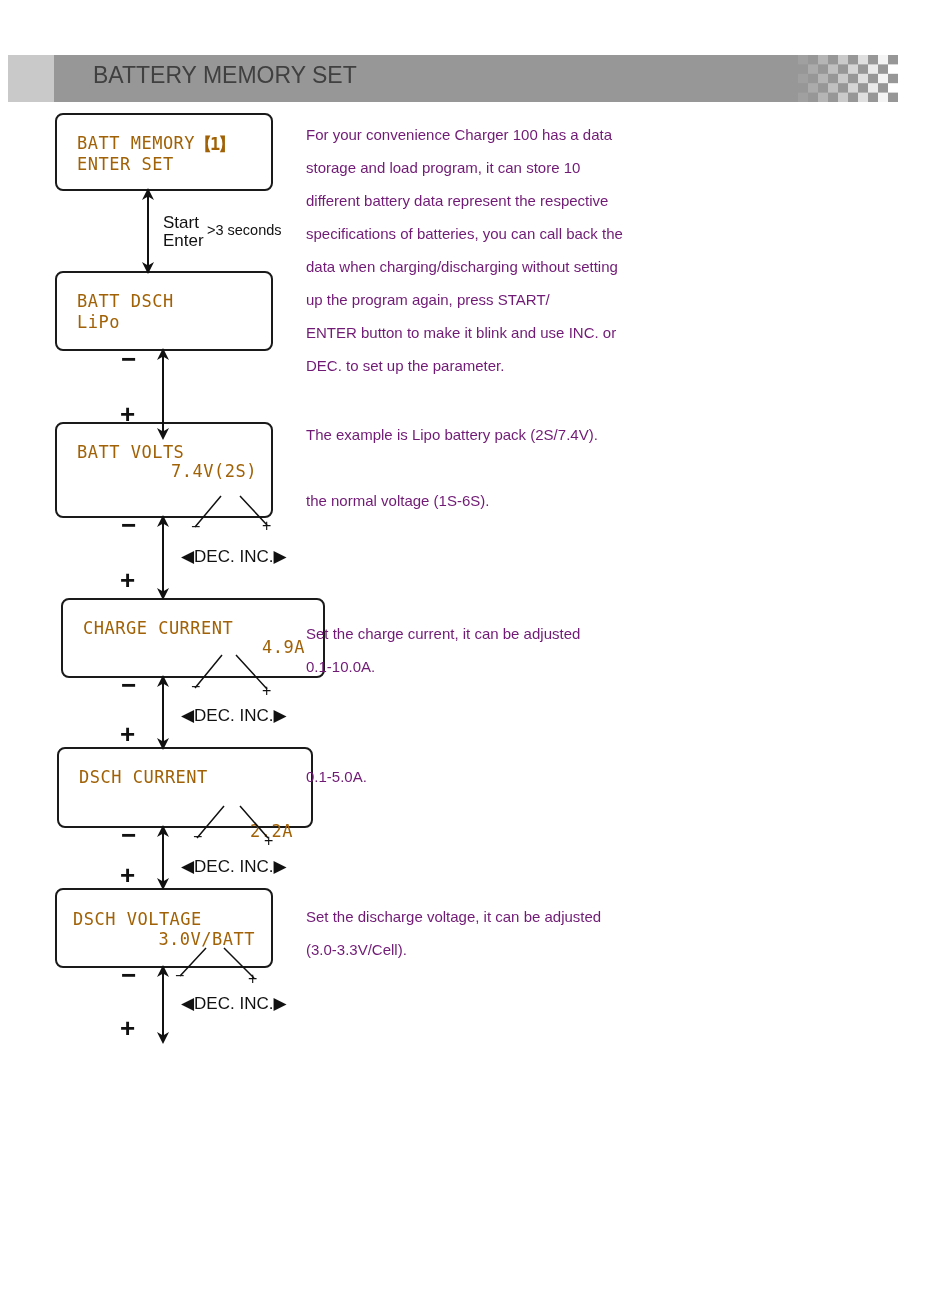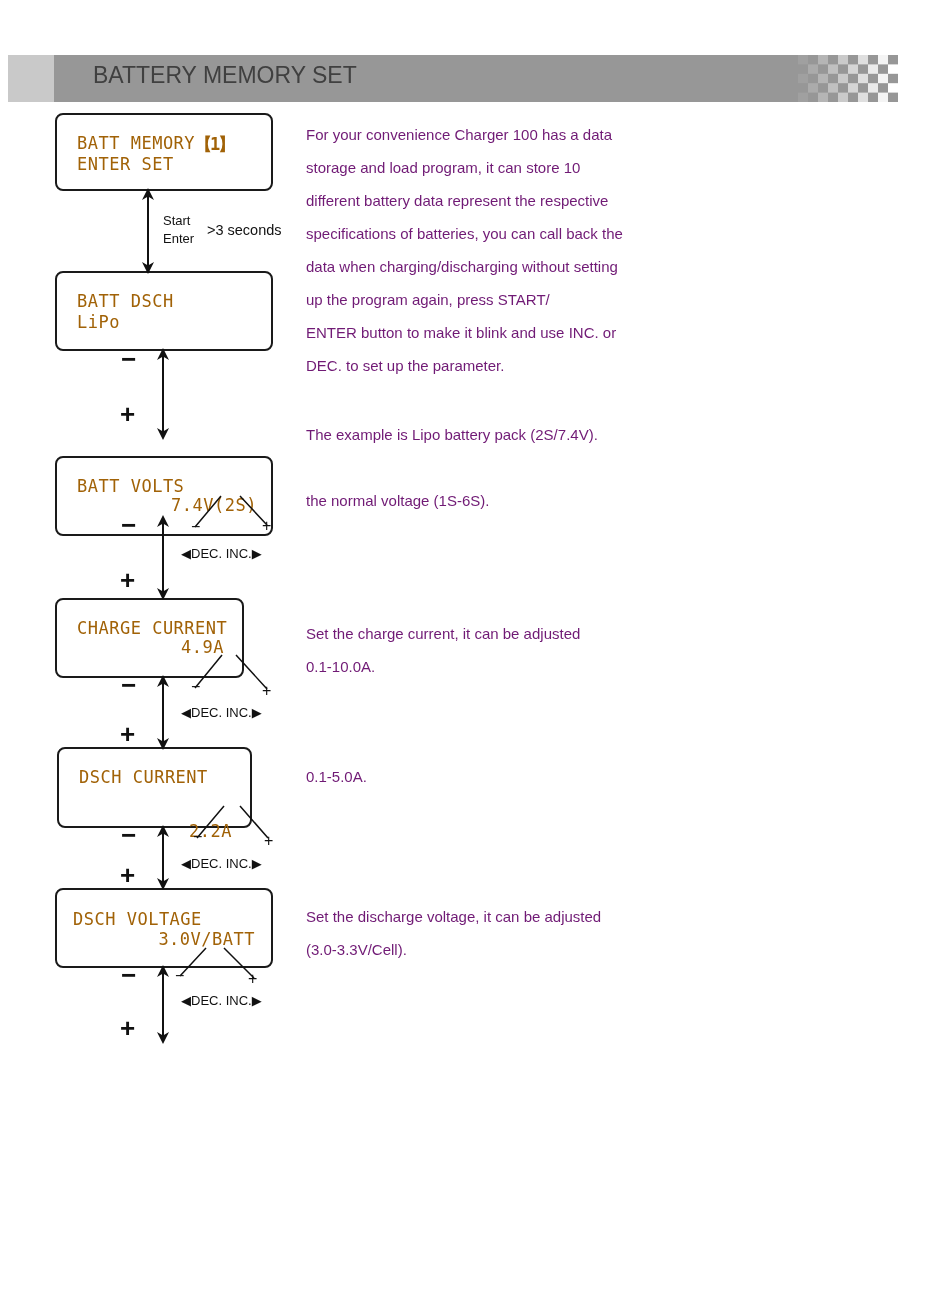--- a/index.html
+++ b/index.html
@@ -6,21 +6,21 @@
   body { width:950px; height:1298px; position:relative; overflow:hidden;
          font-family:"Liberation Sans", sans-serif; color:#1a1a1a; }
   .banner { position:absolute; left:8px; top:55px; width:890px; height:47px; background:#979797; }
   .banner-left { position:absolute; left:0; top:0; width:46px; height:47px; background:#c9c9c9; }
   .banner-title { position:absolute; left:57px; top:7px; font-size:23px; color:#404040; letter-spacing:0px; white-space:nowrap;margin-left:28px; }
   .checker { position:absolute; right:0; top:0; width:100px; height:47px; }
   .lcd { position:absolute; border:2px solid #1a1a1a; border-radius:8px; background:#fff; box-sizing:border-box; }
   .lcd .l1, .lcd .l2 { position:absolute; font-family:"DejaVu Sans Mono", monospace; font-size:17px; color:#a16207; white-space:nowrap; letter-spacing:0.5px; }
   .txt { position:absolute; left:306px; font-size:15px; line-height:33px; color:#701a75; white-space:nowrap; }
   .sym { position:absolute; font-size:26px; font-weight:bold; color:#111; line-height:1; }
-  .small { position:absolute; font-size:13px; color:#111; white-space:nowrap; }
+  .small { position:absolute; font-size:17px; color:#111; white-space:nowrap; }
   svg.over { position:absolute; left:0; top:0; pointer-events:none; }
 </style>
 </head>
 <body>
 
 <div class="banner">
   <div class="banner-left"></div>
   <div class="banner-title">BATTERY MEMORY SET</div>
   <svg class="checker" width="100" height="47" viewBox="0 0 100 47">
     <g id="chk">
@@ -57,31 +57,31 @@
   <span class="l1" style="left:20px;top:18px;">BATT MEMORY</span>
   <span class="l1" style="left:138px;top:18px;font-weight:bold;letter-spacing:-2px;">【1】</span>
   <span class="l2" style="left:20px;top:39px;">ENTER SET</span>
 </div>
 
 <div class="lcd" style="left:55px;top:271px;width:218px;height:80px;">
   <span class="l1" style="left:20px;top:18px;">BATT DSCH</span>
   <span class="l2" style="left:20px;top:39px;">LiPo</span>
 </div>
 
-<div class="lcd" style="left:55px;top:456px;width:218px;height:80px;">
+<div class="lcd" style="left:55px;top:422px;width:218px;height:96px;">
   <span class="l1" style="left:20px;top:18px;">BATT VOLTS</span>
   <span class="l2" style="right:14px;top:37px;">7.4V(2S)</span>
 </div>
 
-<div class="lcd" style="left:55px;top:598px;width:189px;height:80px;">
+<div class="lcd" style="left:61px;top:598px;width:264px;height:80px;">
   <span class="l1" style="left:20px;top:18px;">CHARGE CURRENT</span>
   <span class="l2" style="right:18px;top:37px;">4.9A</span>
 </div>
 
-<div class="lcd" style="left:57px;top:747px;width:195px;height:81px;">
+<div class="lcd" style="left:57px;top:747px;width:256px;height:81px;">
   <span class="l1" style="left:20px;top:18px;">DSCH CURRENT</span>
   <span class="l2" style="right:18px;top:52px;margin-top:20px;">2.2A</span>
 </div>
 
 <div class="lcd" style="left:55px;top:888px;width:218px;height:80px;">
   <span class="l1" style="left:16px;top:19px;">DSCH VOLTAGE</span>
   <span class="l2" style="right:16px;top:39px;">3.0V/BATT</span>
 </div>
 
 <div class="small" style="left:163px;top:213px;">Start</div>

